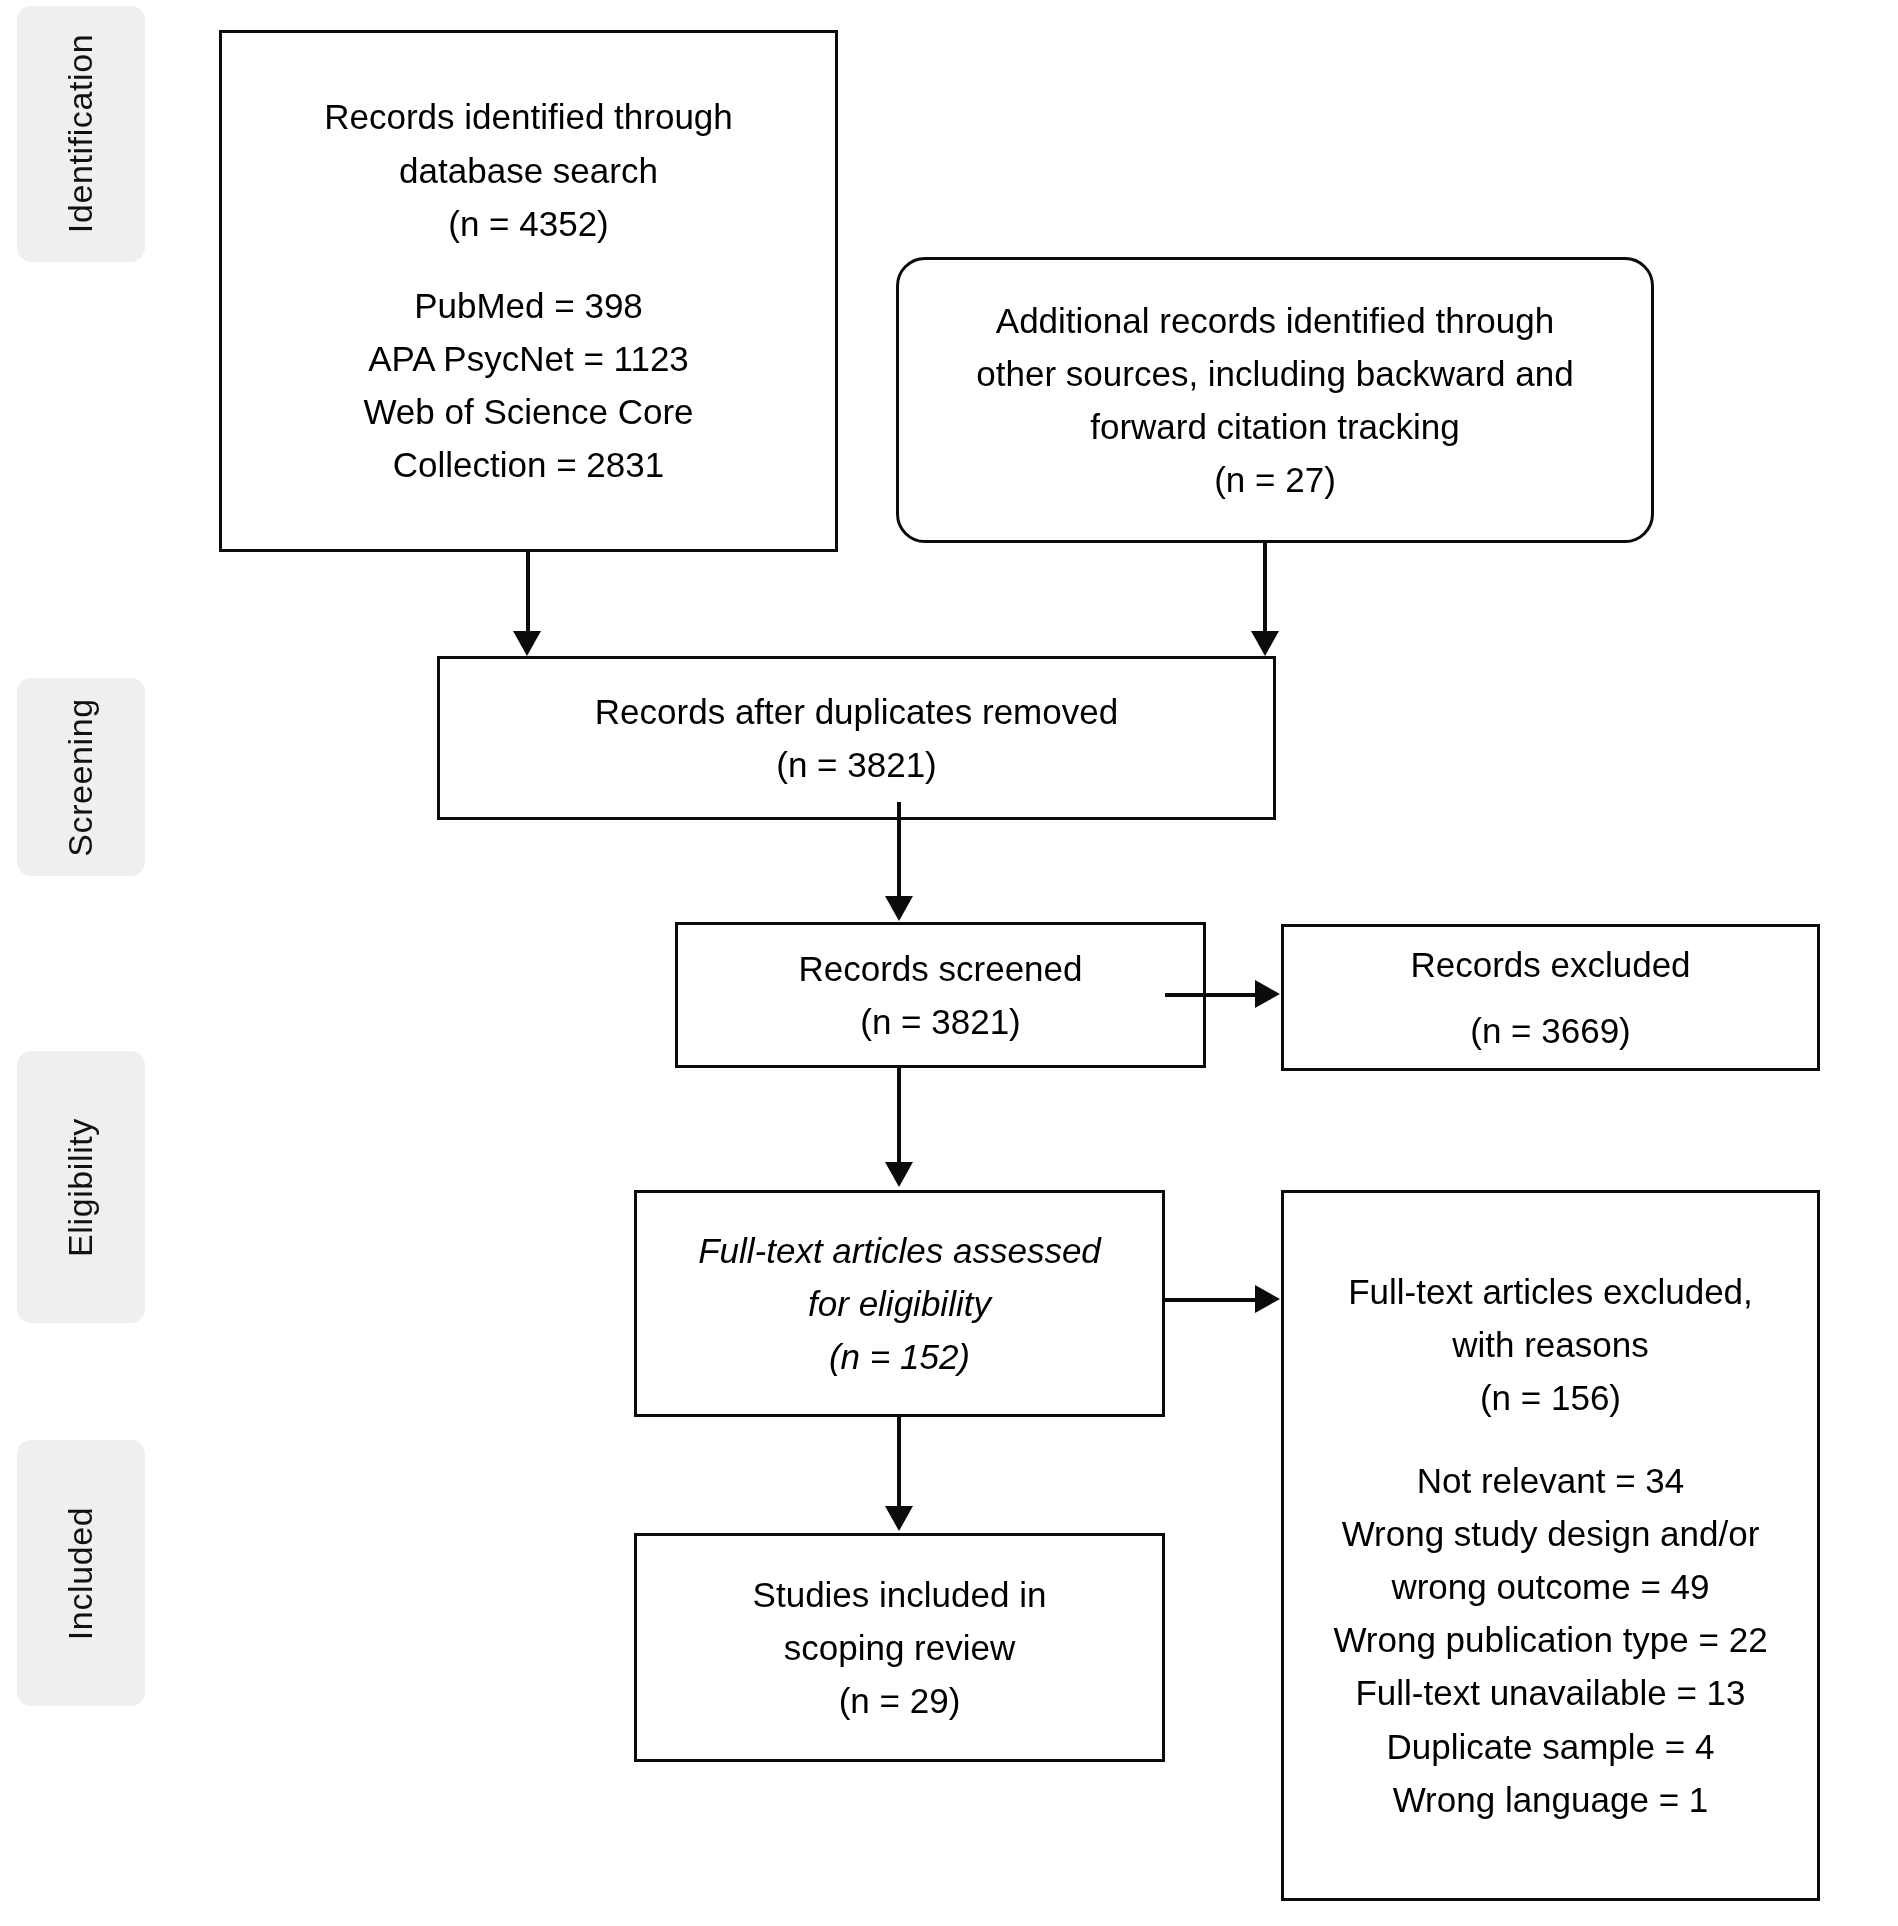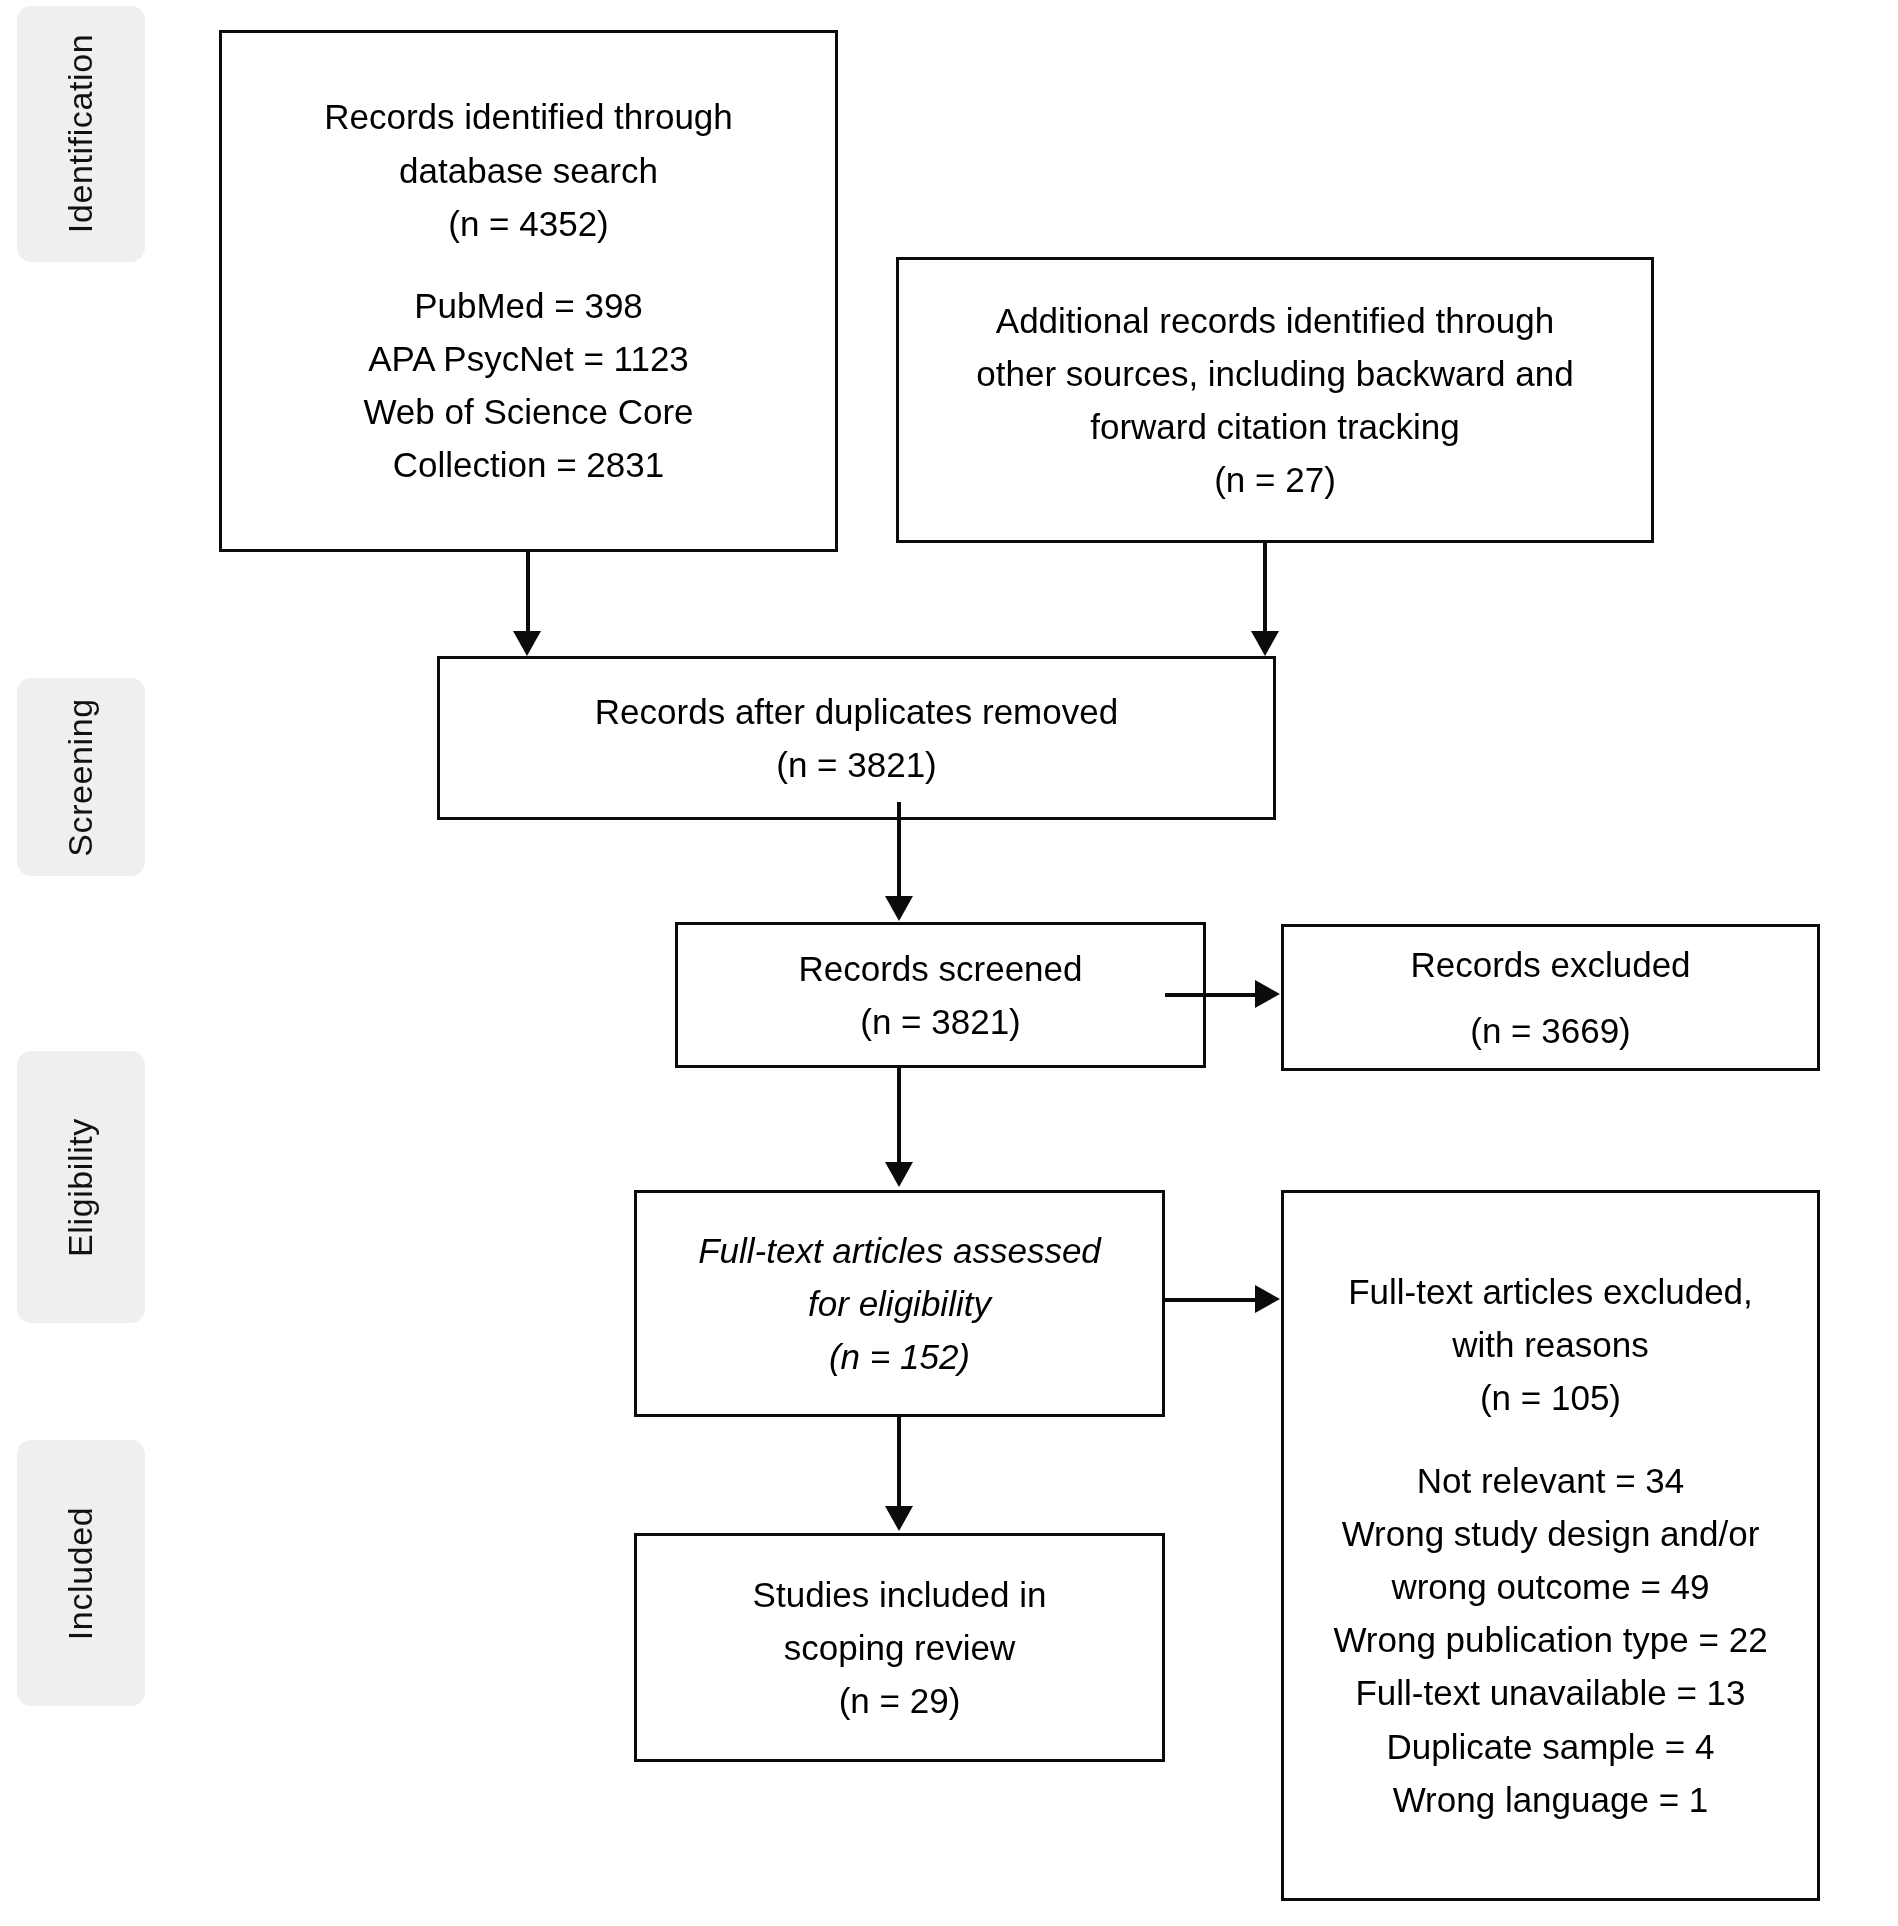--- a/index.html
+++ b/index.html
@@ -56,21 +56,21 @@
     <div class="ln">Records identified through</div>
     <div class="ln">database search</div>
     <div class="ln">(n = 4352)</div>
     <div class="gap"></div>
     <div class="ln">PubMed = 398</div>
     <div class="ln">APA PsycNet = 1123</div>
     <div class="ln">Web of Science Core</div>
     <div class="ln">Collection = 2831</div>
   </div>
 
-  <div class="fbox" style="left:896px;top:257px;width:758px;height:286px;">
+  <div class="fbox" style="left:896px;top:257px;width:758px;height:286px;border-radius:29px;">
     <div class="ln">Additional records identified through</div>
     <div class="ln">other sources, including backward and</div>
     <div class="ln">forward citation tracking</div>
     <div class="ln">(n = 27)</div>
   </div>
 
   <div class="vline" style="left:526px;top:552px;height:80px;"></div>
   <div class="arrow-down" style="left:513px;top:631px;"></div>
 
   <div class="vline" style="left:1263px;top:543px;height:89px;"></div>
@@ -105,21 +105,21 @@
     <div class="ln">for eligibility</div>
     <div class="ln">(n = 152)</div>
   </div>
 
   <div class="hline" style="left:1165px;top:1298px;width:93px;"></div>
   <div class="arrow-right" style="left:1255px;top:1285px;"></div>
 
   <div class="fbox" style="left:1281px;top:1190px;width:539px;height:711px;">
     <div class="ln">Full-text articles excluded,</div>
     <div class="ln">with reasons</div>
-    <div class="ln">(n = 105)</div>
+    <div class="ln">(n = 156)</div>
     <div class="gap"></div>
     <div class="ln">Not relevant = 34</div>
     <div class="ln">Wrong study design and/or</div>
     <div class="ln">wrong outcome = 49</div>
     <div class="ln">Wrong publication type = 22</div>
     <div class="ln">Full-text unavailable = 13</div>
     <div class="ln">Duplicate sample = 4</div>
     <div class="ln">Wrong language = 1</div>
   </div>
 

